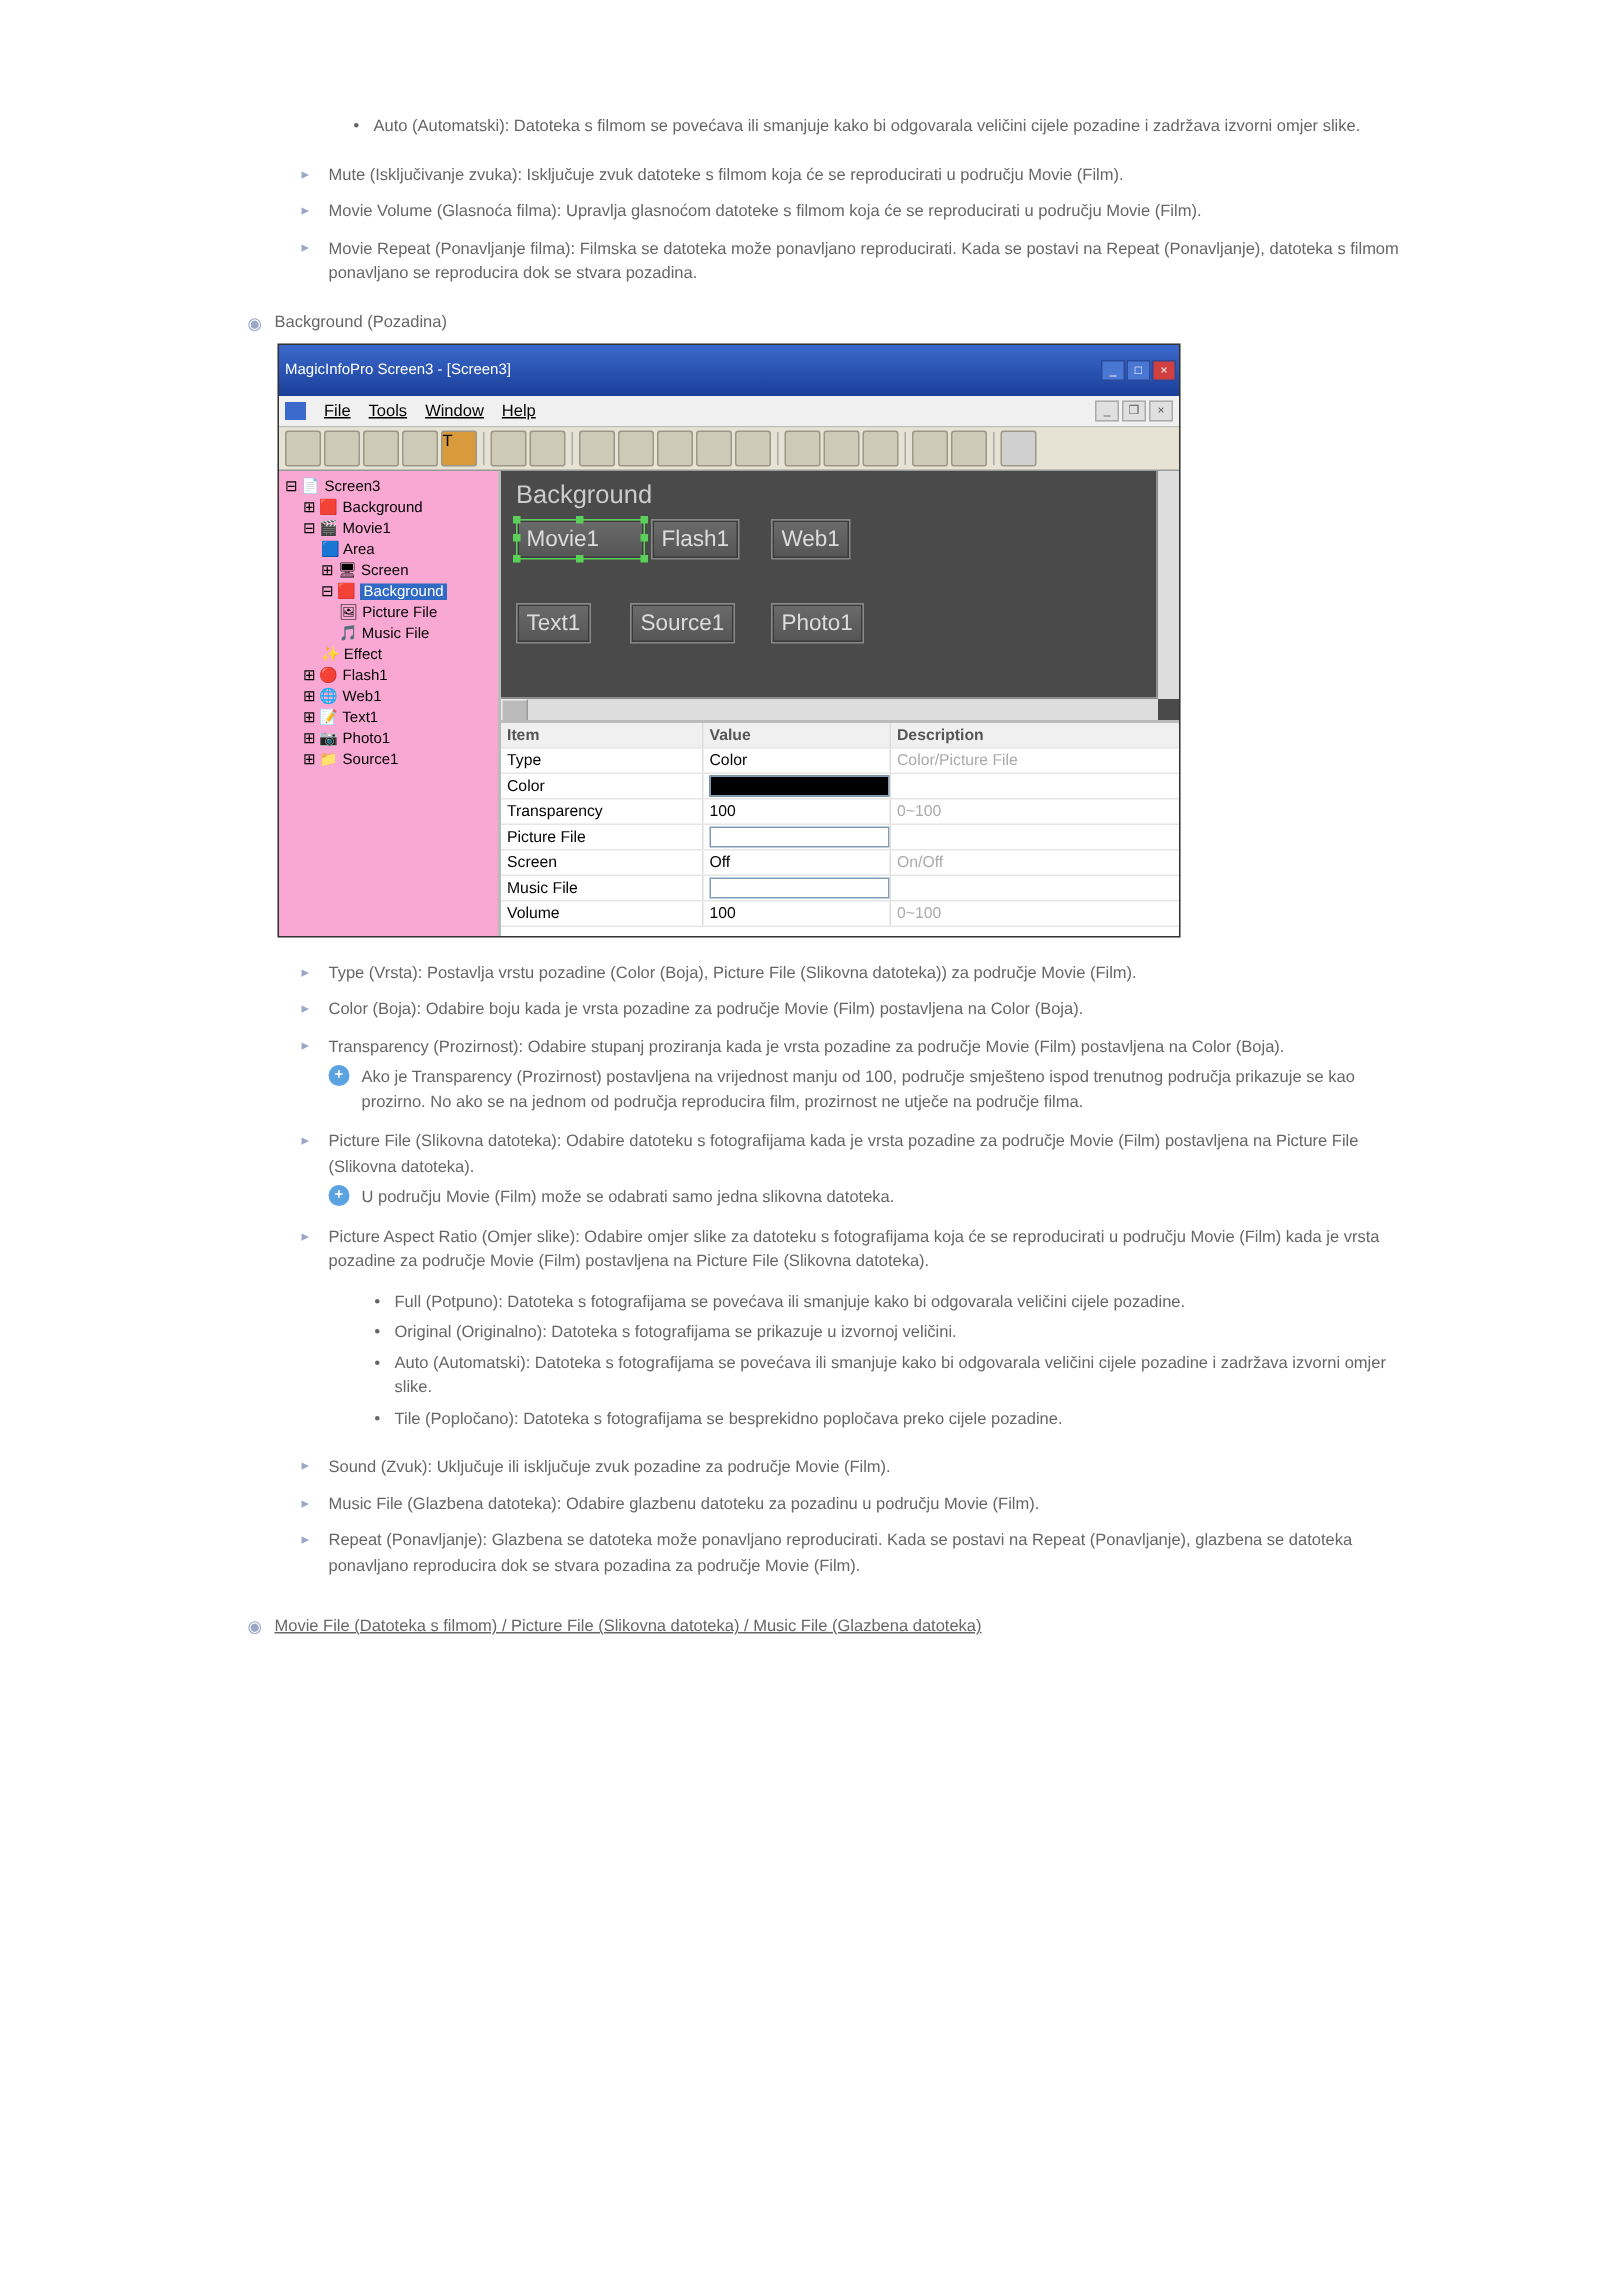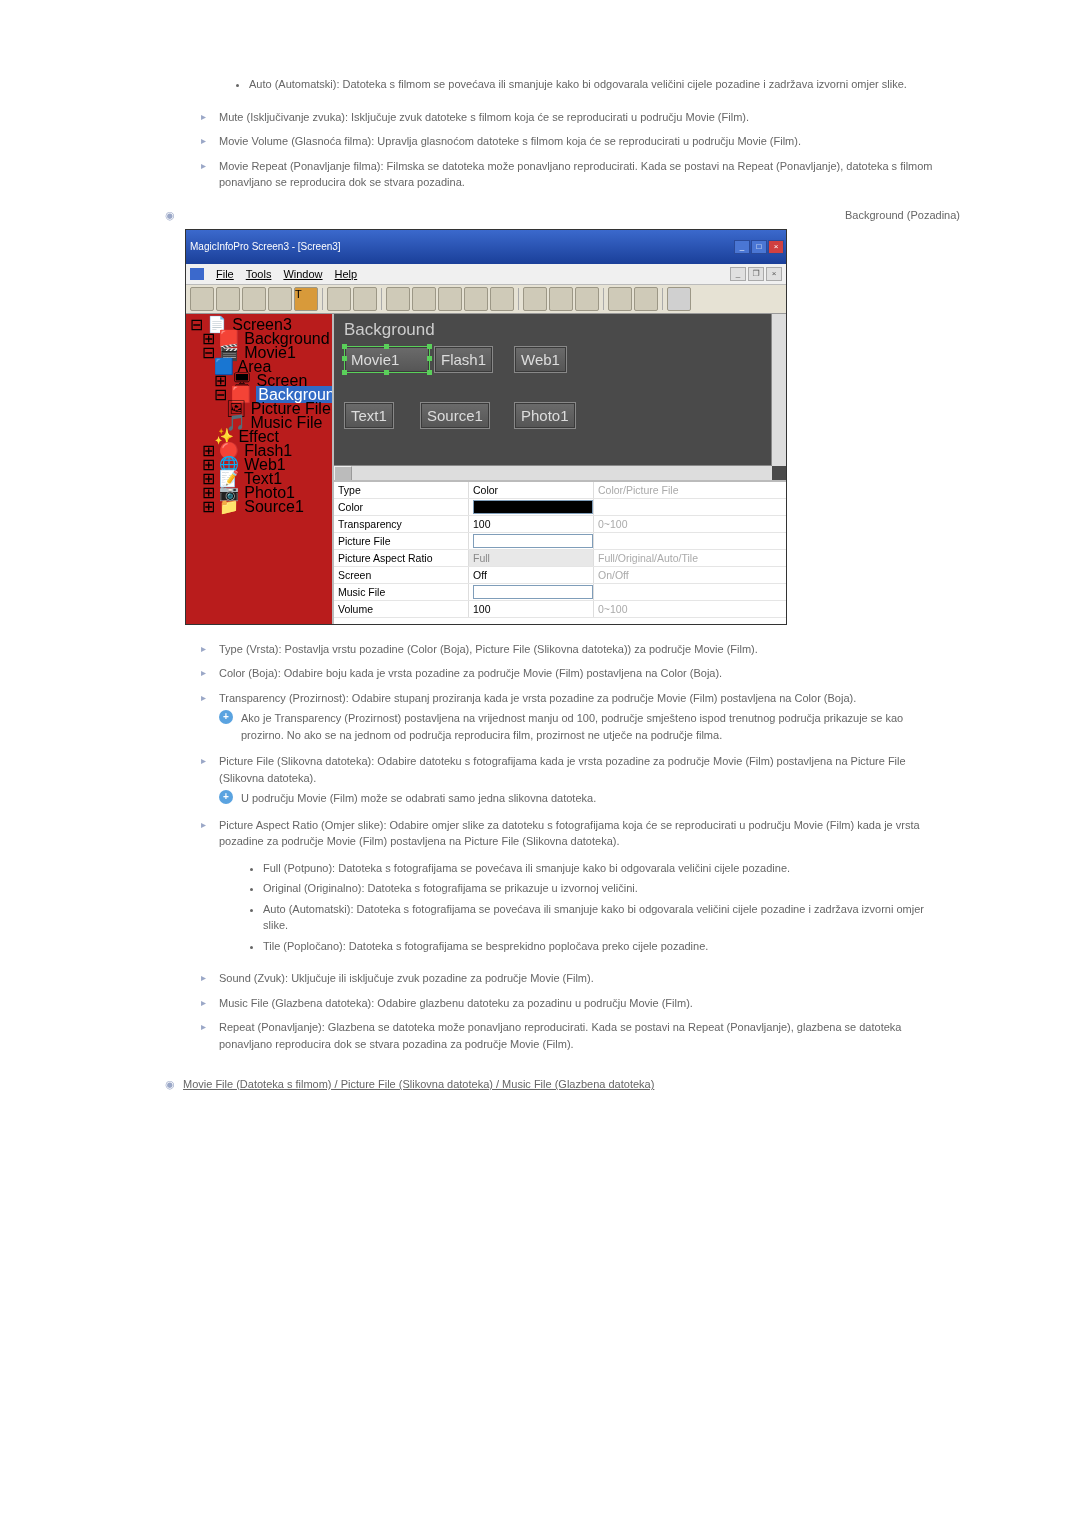--- a/index.html
+++ b/index.html
@@ -54,22 +54,22 @@
   .menubar .mu { text-decoration: underline; text-align: right; }
   .menubar .sub { margin-left:auto; display:flex; gap:2px; }
   .toolbar {
     background: #e6e2d4; border-bottom: 1px solid #999;
     display: flex; align-items: center; height: 28px; padding: 0 4px; gap: 2px;
   }
   .tbicon { width: 22px; height: 22px; background: #cfcab8; border: 1px solid #9c9786; border-radius:2px; }
   .tbsep { width:1px; height:22px; background:#aaa; margin:0 2px; }
   .mainrow { display: flex; height: 310px; }
   .tree {
-    width: 142px; background: #b91c1c; border-right: 2px inset #bbb;
-    padding: 4px 2px; overflow: hidden; font-size: 16px; color:#000;
+    width: 142px; background: #f9a8d4; border-right: 2px inset #bbb;
+    padding: 4px 2px; overflow: hidden; font-size: 10px; color:#000;
   }
   .tree .n { white-space: nowrap; line-height: 14px; }
   .tree .i0 { padding-left: 2px; }
   .tree .i1 { padding-left: 14px; }
   .tree .i2 { padding-left: 26px; }
   .tree .i3 { padding-left: 38px; }
   .tree .sel { background: #316ac5; color:#fff; padding:0 2px; }
   .rightcol { flex:1; display:flex; flex-direction:column; }
   .canvas {
     flex:1; background:#4a4a4a; position:relative; overflow:hidden;
@@ -107,21 +107,21 @@
   <ul class="disc-list" style="padding-left:48px;">
     <li>Auto (Automatski): Datoteka s filmom se povećava ili smanjuje kako bi odgovarala veličini cijele pozadine i zadržava izvorni omjer slike.</li>
   </ul>
 
   <ul class="arrow-list">
     <li>Mute (Isključivanje zvuka): Isključuje zvuk datoteke s filmom koja će se reproducirati u području Movie (Film).</li>
     <li>Movie Volume (Glasnoća filma): Upravlja glasnoćom datoteke s filmom koja će se reproducirati u području Movie (Film).</li>
     <li>Movie Repeat (Ponavljanje filma): Filmska se datoteka može ponavljano reproducirati. Kada se postavi na Repeat (Ponavljanje), datoteka s filmom ponavljano se reproducira dok se stvara pozadina.</li>
   </ul>
 
-  <div class="h-sec" style="margin-left:-20px;text-align:right;">Background (Pozadina)</div>
+  <div class="h-sec" style="margin-left:-20px;">Background (Pozadina)</div>
 
   <div class="win">
     <div class="titlebar">
       <span>MagicInfoPro Screen3 - [Screen3]</span>
       <div class="titlebtns">
         <div class="tbtn">_</div>
         <div class="tbtn">□</div>
         <div class="tbtn" style="background:#d04040;">×</div>
       </div>
     </div>
@@ -193,20 +193,25 @@
           <div class="tile" style="left:180px; top:32px;">Web1</div>
           <div class="tile" style="left:10px; top:88px;">Text1</div>
           <div class="tile" style="left:86px; top:88px;">Source1</div>
           <div class="tile" style="left:180px; top:88px;">Photo1</div>
           <div class="scv"></div>
           <div class="sch">
               <div class="thumb"></div>
             </div>
         </div>
         <div class="proptbl">
+          <div class="prow hd">
+            <div class="pc1">Item</div>
+            <div class="pc2">Value</div>
+            <div class="pc3" style="color:#555;">Description</div>
+          </div>
           <div class="prow">
             <div class="pc1">Type</div>
             <div class="pc2">Color</div>
             <div class="pc3">Color/Picture File</div>
           </div>
           <div class="prow">
             <div class="pc1">Color</div>
             <div class="pc2">
                 <div class="pinput" style="background:#000;"></div>
               </div>
@@ -216,25 +221,20 @@
             <div class="pc1">Transparency</div>
             <div class="pc2">100</div>
             <div class="pc3">0~100</div>
           </div>
           <div class="prow">
             <div class="pc1">Picture File</div>
             <div class="pc2">
                 <div class="pinput"></div>
               </div>
             <div class="pc3"></div>
-          </div>
-          <div class="prow">
-            <div class="pc1">Picture Aspect Ratio</div>
-            <div class="pc2 pcomb">Full</div>
-            <div class="pc3">Full/Original/Auto/Tile</div>
           </div>
           <div class="prow">
             <div class="pc1">Screen</div>
             <div class="pc2">Off</div>
             <div class="pc3">On/Off</div>
           </div>
           <div class="prow">
             <div class="pc1">Music File</div>
             <div class="pc2">
                 <div class="pinput"></div>

